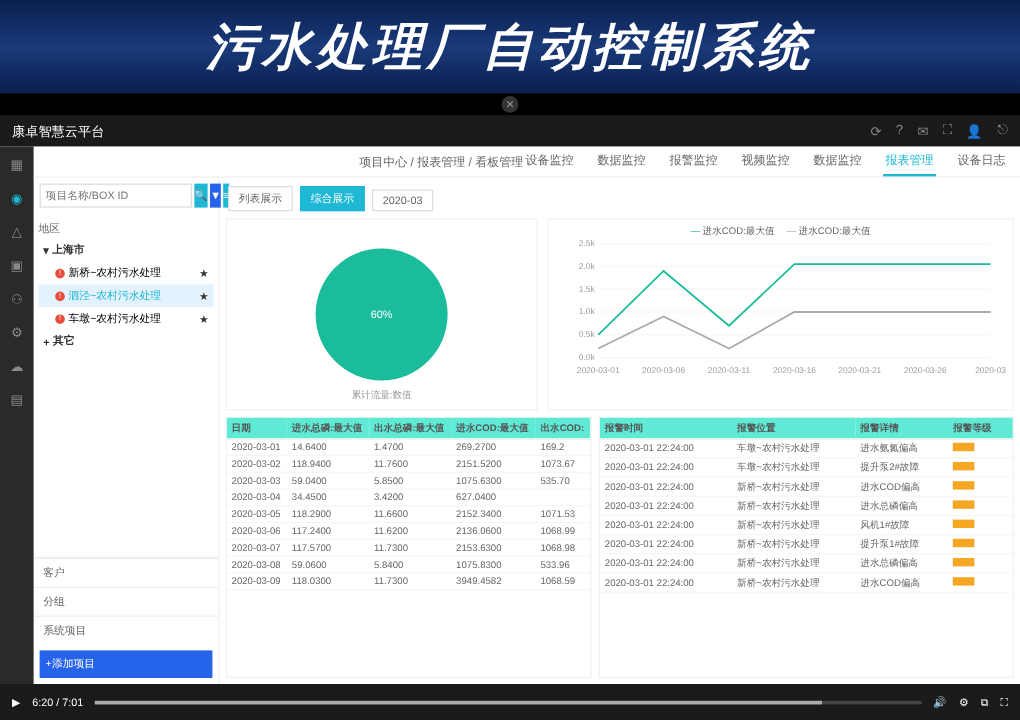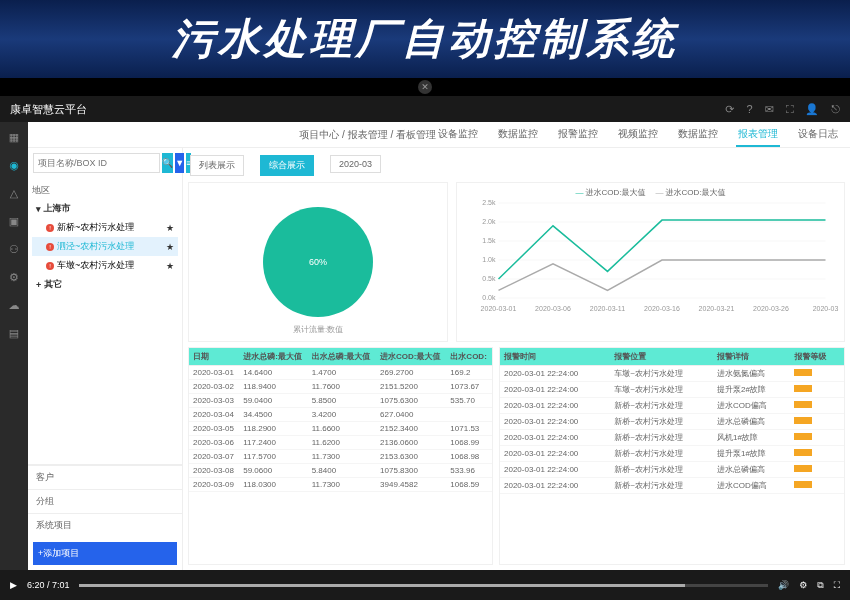--- a/index.html
+++ b/index.html
@@ -30,21 +30,21 @@
 .tree-item{padding:3px 4px;font-size:9px;display:flex;align-items:center;gap:3px}
 .tree-item.region{font-weight:bold;color:#333}
 .tree-item.site{padding-left:14px}
 .tree-item.site.sel{background:#e3f2fd;color:#1eb8d4}
 .tree-item .dot{width:8px;height:8px;border-radius:50%;background:#e74c3c;color:#fff;font-size:6px;display:flex;align-items:center;justify-content:center}
 .tree-item .star{margin-left:auto;color:#333;font-size:9px}
 .bottom-sections{border-top:1px solid #eee}
 .section-label{padding:5px 8px;font-size:9px;color:#666;border-top:1px solid #eee}
 .add-btn{margin:5px;padding:5px;background:#2563eb;color:#fff;font-size:9px;cursor:pointer}
 .right-panel{flex:1;display:flex;flex-direction:column;overflow:hidden;padding:5px}
-.view-toggles{display:flex;gap:16px;padding:2px 0 6px 2px;align-items:flex-start}
+.view-toggles{display:flex;gap:6px;padding:2px 0 6px 2px;align-items:flex-end}
 .vbtn{padding:3px 8px;font-size:9px;border:1px solid #ddd;background:#fff;color:#666}
 .vbtn.active{background:#1eb8d4;color:#fff;border-color:#1eb8d4}
 .date-box{padding:3px 8px;font-size:9px;border:1px solid #ddd;color:#666}
 .charts-row{display:flex;gap:8px;height:160px}
 .pie-area{width:260px;display:flex;flex-direction:column;align-items:center;justify-content:center;position:relative;border:1px solid #f0f0f0}
 .pie{width:110px;height:110px;border-radius:50%;background:#1abc9c;display:flex;align-items:center;justify-content:center;color:#fff;font-size:9px}
 .pie-caption{font-size:8px;color:#999;position:absolute;bottom:6px}
 .line-area{flex:1;border:1px solid #f0f0f0;position:relative;padding:4px}
 .legend{display:flex;gap:10px;font-size:8px;color:#666;justify-content:center}
 .legend span::before{content:"—";margin-right:2px}

